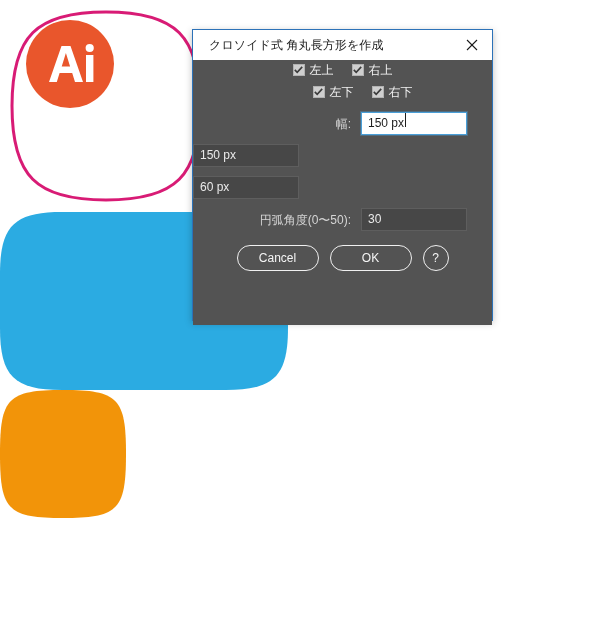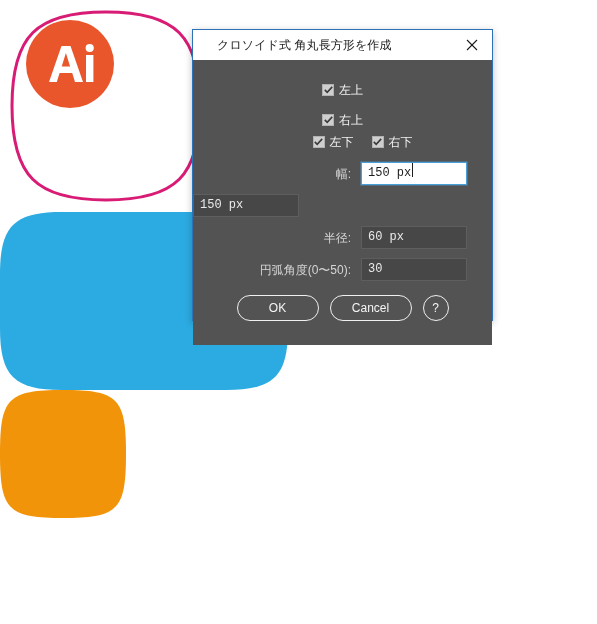--- a/index.html
+++ b/index.html
@@ -56,21 +56,21 @@
     box-shadow: 0 2px 7px rgba(0,0,0,0.25);
   }
 
   #titlebar {
     height: 30px;
     background: #ffffff;
     display: flex;
     align-items: center;
     justify-content: space-between;
     box-sizing: border-box;
-    padding-left: 24px;
+    padding-left: 16px;
   }
   #title-text {
     font-size: 12px;
     color: #1b1b1b;
     line-height: 1;
     white-space: nowrap;
     letter-spacing: 0.1px;
   }
   #close-button {
     width: 40px;
@@ -88,21 +88,21 @@
     background: #535353;
   }
 
   
   .cb-row {
     display: flex;
     justify-content: center;
     align-items: center;
     gap: 18px;
   }
-  #cb-row-top    { margin-top: 24px; flex-direction: column; }
+  #cb-row-top    { margin-top: 4px; }
   #cb-row-bottom { margin-top: 10px; padding-left: 40px; }
 
   .cb-item {
     display: flex;
     align-items: center;
     gap: 5px;
     cursor: default;
   }
   .cb-box {
     width: 12px;
@@ -142,21 +142,21 @@
     white-space: nowrap;
   }
   .field-input {
     width: 106px;
     height: 23px;
     box-sizing: border-box;
     background: #474747;
     border: 1px solid #5e5e5e;
     color: #eaeaea;
     font-size: 12px;
-    font-family: Liberation Mono, monospace;
+    font-family: Liberation Sans, sans-serif;
     padding: 0 0 0 6px;
     line-height: 21px;
     outline: none;
     display: flex;
     align-items: flex-start;
   }
   .field-input.focused {
     background: #ffffff;
     border: 1px solid #4a9fd8;
     box-shadow: 0 0 0 1px rgba(74,159,216,0.35);
@@ -308,35 +308,34 @@
         </div>
       </div>
 
       <div class="field-row">
         <div class="field-input">
           <span>150 px</span>
         </div>
       </div>
 
       <div class="field-row">
-        <div class="field-label">半径:</div>
         <div class="field-input">
           <span>60 px</span>
         </div>
       </div>
 
       <div class="field-row">
         <div class="field-label">円弧角度(0〜50):</div>
         <div class="field-input">
           <span>30</span>
         </div>
       </div>
 
     </div>
 
     <div id="button-row">
+      <div class="pill-btn" id="cancel-button">Cancel</div>
       <div class="pill-btn" id="ok-button">OK</div>
-      <div class="pill-btn" id="cancel-button">Cancel</div>
       <div class="pill-btn" id="help-button">?</div>
     </div>
 
   </div>
 </div>
 
 </body></html>

